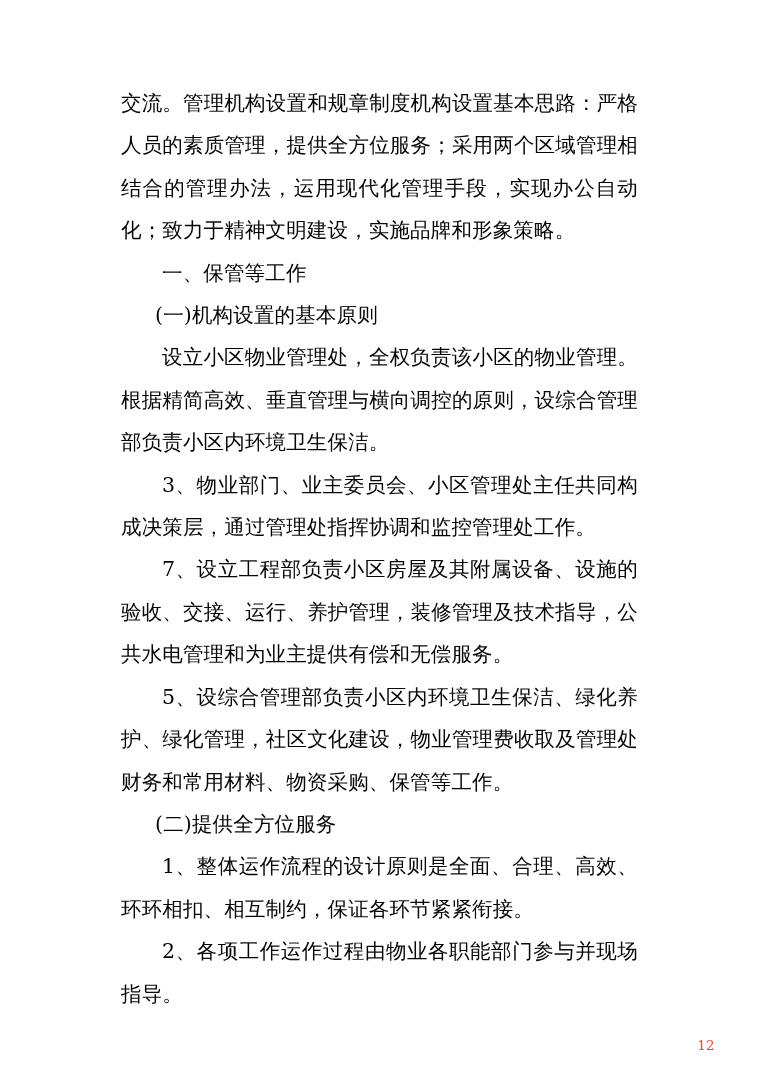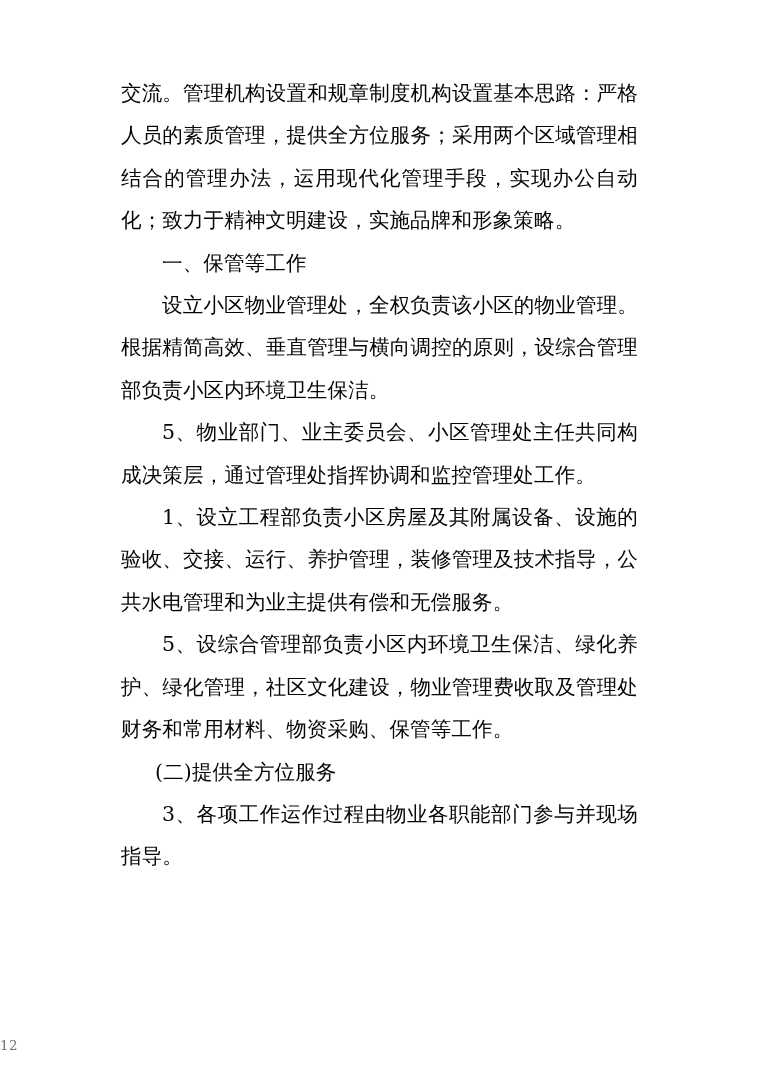--- a/index.html
+++ b/index.html
@@ -13,21 +13,21 @@
     width: 761px;
     height: 1077px;
     background: #ffffff;
     margin: 0 auto;
     overflow: hidden;
     box-sizing: border-box;
   }
   .content {
     position: absolute;
     left: 121px;
-    top: 72px;
+    top: 82px;
     width: 517px;
   }
   .para {
     font-family: "DejaVu Serif", "Liberation Serif", serif;
     font-size: 20.5px;
     line-height: 42.4px;
     color: #050505;
     margin: 0;
     text-align: justify;
     text-justify: inter-ideograph;
@@ -46,49 +46,51 @@
     text-indent: 41px;
   }
   .para.subheading {
     text-indent: 34px;
   }
   .footer {
     position: absolute;
     left: 0;
     top: 1037px;
     width: 715px;
-    text-align: left;
+    text-align: right;
     font-family: "DejaVu Serif", "Liberation Serif", serif;
     font-size: 13.5px;
-    color: #737373;
+    color: #ef4444;
     letter-spacing: 0.3px;
   }
 </style>
 </head>
 <body>
 
 <div class="page">
 
   <div class="content">
 
     <p class="para flush">交流。管理机构设置和规章制度机构设置基本思路：严格人员的素质管理，提供全方位服务；采用两个区域管理相结合的管理办法，运用现代化管理手段，实现办公自动化；致力于精神文明建设，实施品牌和形象策略。</p>
 
     <p class="para heading">一、保管等工作</p>
 
+    <p class="para subheading">(一)机构设置的基本原则</p>
 
     <p class="para indent">设立小区物业管理处，全权负责该小区的物业管理。根据精简高效、垂直管理与横向调控的原则，设综合管理部负责小区内环境卫生保洁。</p>
 
-    <p class="para indent">5、物业部门、业主委员会、小区管理处主任共同构成决策层，通过管理处指挥协调和监控管理处工作。</p>
+    <p class="para indent">3、物业部门、业主委员会、小区管理处主任共同构成决策层，通过管理处指挥协调和监控管理处工作。</p>
 
-    <p class="para indent">1、设立工程部负责小区房屋及其附属设备、设施的验收、交接、运行、养护管理，装修管理及技术指导，公共水电管理和为业主提供有偿和无偿服务。</p>
+    <p class="para indent">7、设立工程部负责小区房屋及其附属设备、设施的验收、交接、运行、养护管理，装修管理及技术指导，公共水电管理和为业主提供有偿和无偿服务。</p>
 
     <p class="para indent">5、设综合管理部负责小区内环境卫生保洁、绿化养护、绿化管理，社区文化建设，物业管理费收取及管理处财务和常用材料、物资采购、保管等工作。</p>
 
     <p class="para subheading">(二)提供全方位服务</p>
 
+    <p class="para indent">1、整体运作流程的设计原则是全面、合理、高效、环环相扣、相互制约，保证各环节紧紧衔接。</p>
 
-    <p class="para indent">3、各项工作运作过程由物业各职能部门参与并现场指导。</p>
+    <p class="para indent">2、各项工作运作过程由物业各职能部门参与并现场指导。</p>
 
   </div>
 
   <div class="footer">12</div>
 
 </div>
 
 </body></html>

